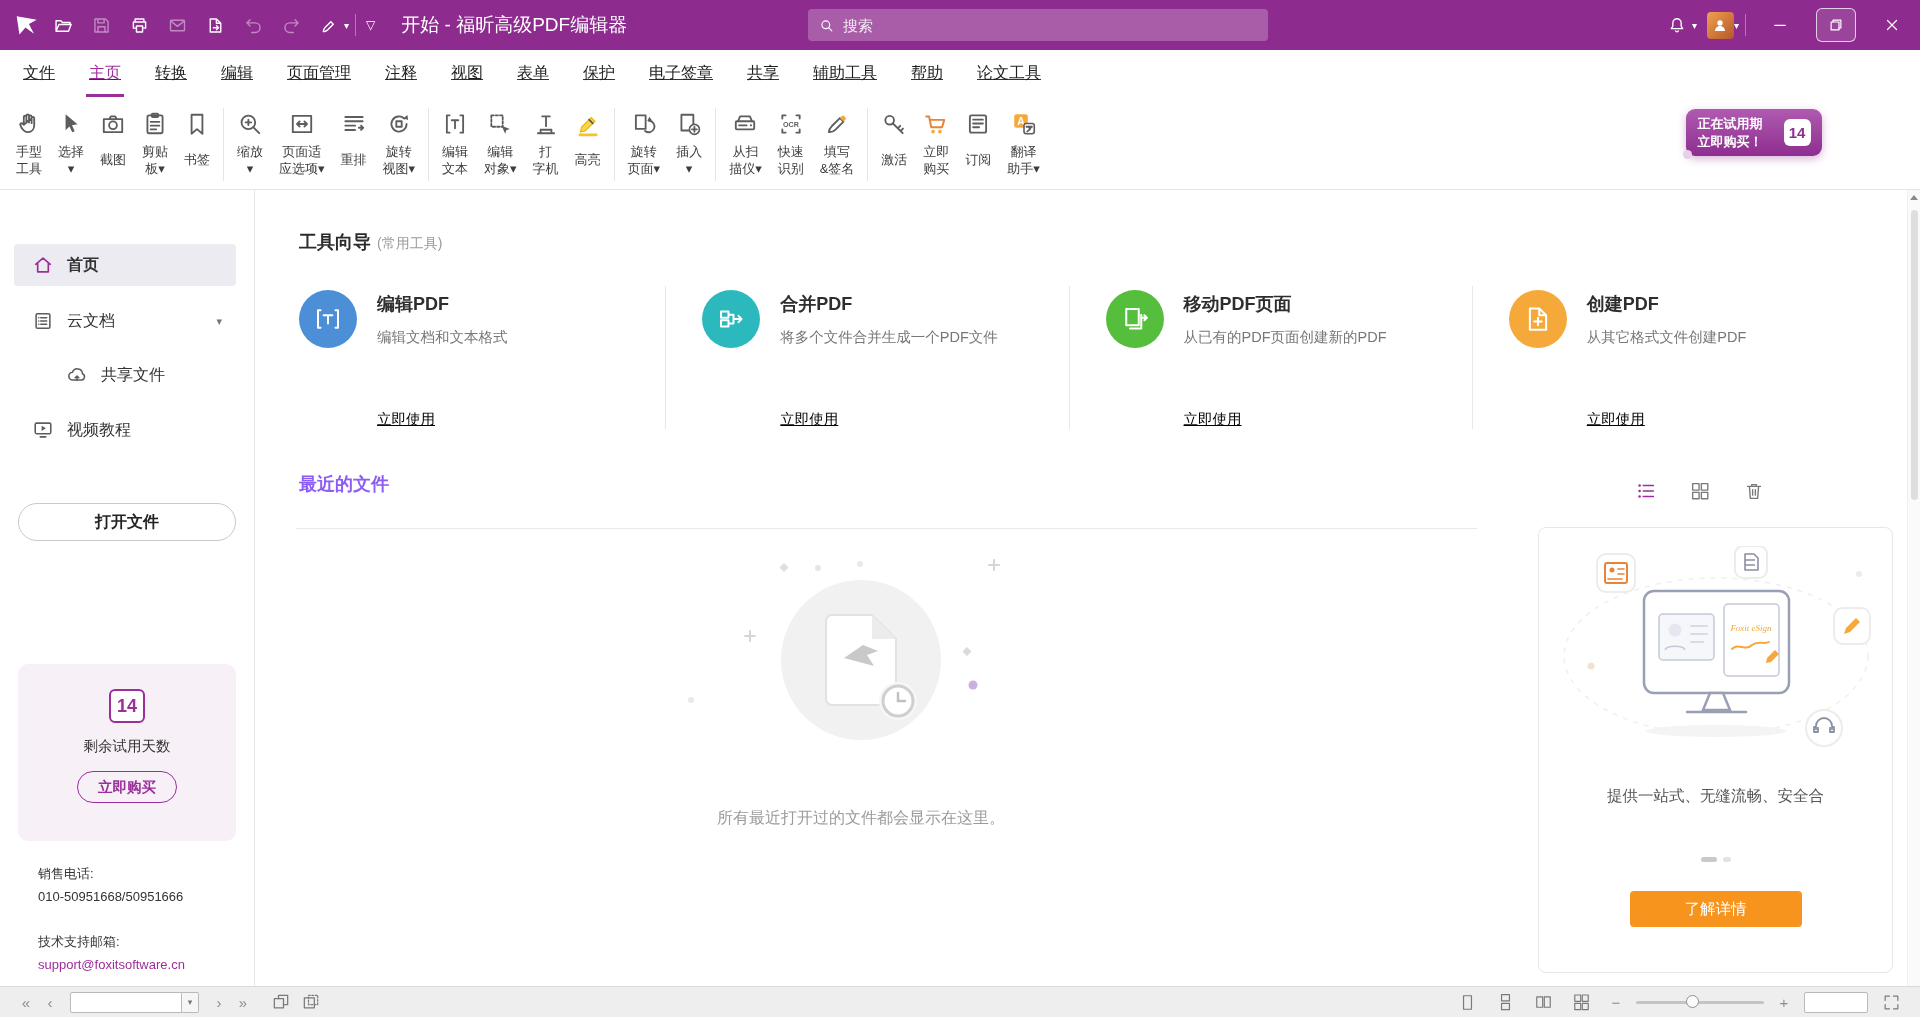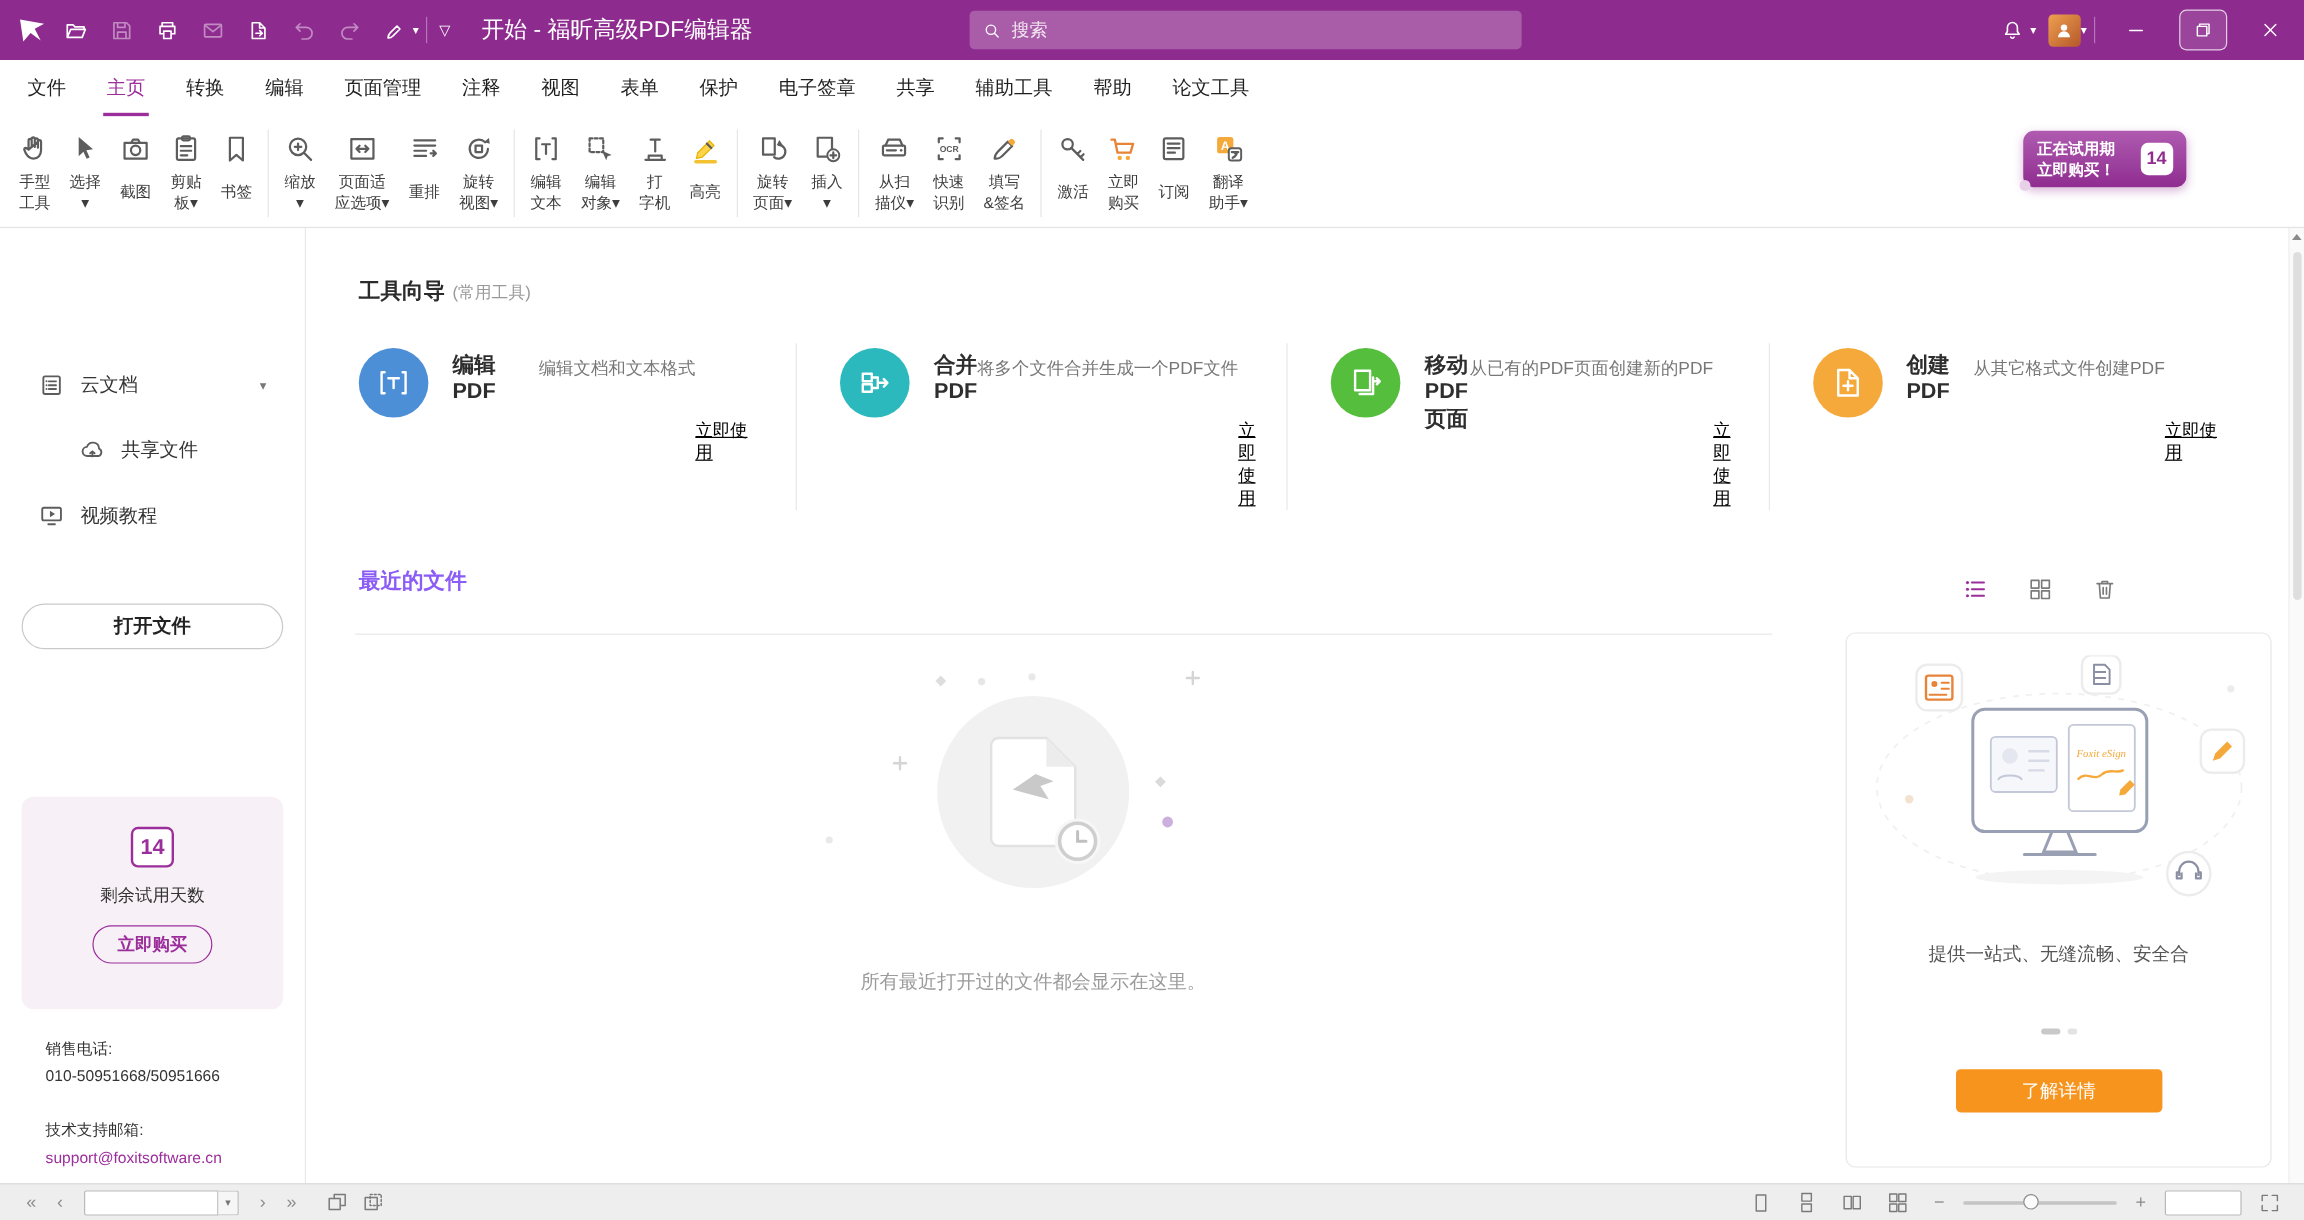--- a/index.html
+++ b/index.html
@@ -33,21 +33,21 @@
   .tb-search { position:absolute; left:808px; top:9px; width:460px; height:32px; background:rgba(255,255,255,.24); border-radius:4px; display:flex; align-items:center; padding:0 10px; }
   .tb-search input { flex:1; background:transparent; border:none; outline:none; color:#fff; font-size:15px; margin-left:8px; font-family:inherit; }
   .tb-search input::placeholder { color:rgba(255,255,255,.85); }
   .tb-right { position:absolute; right:0; top:0; height:50px; display:flex; align-items:center; }
   .avatar { width:27px; height:27px; border-radius:4px; background:linear-gradient(135deg,#f0a04f,#b4572b); display:flex; align-items:center; justify-content:center; }
   .winbtn { width:56px; height:50px; display:flex; align-items:center; justify-content:center; }
   .winbtn.hl { position:relative; }
   .winbtn.hl::before { content:""; position:absolute; left:8px; right:8px; top:8px; bottom:8px; border:1px solid rgba(255,255,255,.75); border-radius:6px; background:rgba(255,255,255,.12); }
 
   
-  .menubar { position:absolute; top:50px; left:0; right:0; height:47px; background:#fff; display:flex; align-items:stretch; padding-left:6px; }
+  .menubar { position:absolute; top:50px; left:0; right:0; height:47px; background:#fff; display:flex; align-items:stretch; padding-left:6px;text-decoration:underline; }
   .mi { padding:0 17px; display:flex; align-items:center; font-size:16px; color:#1f1f1f; position:relative; cursor:default; }
   .mi.active { color:#9C2E9C; }
   .mi.active::after { content:""; position:absolute; left:14px; right:14px; bottom:0; height:3px; background:#9C2E9C; }
 
   
   .ribbon { position:absolute; top:97px; left:0; right:0; height:93px; background:#fff; border-bottom:1px solid #e4e4e4; display:flex; align-items:flex-start; padding:9px 160px 0 8px; }
   .rtool { display:flex; flex-direction:column; align-items:center; padding:2px 8px; border-radius:4px; flex:none; }
   .ric { height:32px; display:flex; align-items:center; justify-content:center; margin-bottom:2px; }
   .rlabel { min-height:36px; display:flex; flex-direction:column; justify-content:center; text-align:center; font-size:13px; color:#3d3d3d; line-height:1.32; white-space:nowrap; }
   .rsep { width:1px; align-self:stretch; background:#e5e5e5; margin:2px 5px 8px 5px; }
@@ -77,21 +77,21 @@
   .contact .mailto { color:#9C2E9C; }
 
   
   .sec-title { position:absolute; top:40px; left:44px; font-size:18px; font-weight:bold; color:#2b2b2b; }
   .sec-sub { font-size:14px; color:#9a9a9a; font-weight:normal; margin-left:6px; }
   .cards { position:absolute; top:96px; left:44px; width:1576px; display:flex; }
   .card { flex:1; display:flex; padding-right:26px; }
   .card + .card { border-left:1px solid #e8e8e8; padding-left:36px; }
   .cicon { width:58px; height:58px; border-radius:50%; flex:none; display:flex; align-items:center; justify-content:center; margin-top:4px; }
   .cicon-0 { background:#4D8FD6; } .cicon-1 { background:#2CB9BE; } .cicon-2 { background:#55BE3C; } .cicon-3 { background:#F5A93B; }
-  .cbody { margin-left:20px; display:flex; flex-direction:row; }
+  .cbody { margin-left:20px; display:flex; flex-direction:column; }
   .ctitle { font-size:18px; font-weight:bold; color:#2e2e2e; margin-top:6px; }
   .cdesc { font-size:14.5px; color:#777; margin-top:12px; white-space:nowrap; }
   .clink { font-size:14.5px; color:#000000; text-decoration:underline; margin-top:63px; align-self:flex-start; cursor:pointer; }
 
   
   .recent-title { position:absolute; top:282px; left:44px; font-size:18px; font-weight:bold; color:#8b5cf6; }
   .view-icons { position:absolute; top:290px; left:1380px; display:flex; gap:32px; align-items:center; }
   .rdivider { position:absolute; top:338px; left:41px; width:1181px; height:1px; background:#e9e9e9; }
   .empty-illu { position:absolute; left:396px; top:350px; }
   .empty-title { position:absolute; top:572px; left:0; width:1212px; text-align:center; font-size:24px; color:#5f5f5f; }
@@ -554,20 +554,26 @@
         <div>正在试用期</div>
         <div>立即购买！</div>
       </div>
       <div class="tb-days">14</div>
     </div>
   </div>
 
   <div class="content">
 
     <div class="sidebar">
+      <div class="sitem active" style="top:54px;">
+        <svg width="22" height="22" viewBox="0 0 24 24">
+            <path class="lnp" d="M4 11.2L12 4.5l8 6.7M6.2 9.8v9.7h11.6V9.8"></path>
+          </svg>
+        <span>首页</span>
+      </div>
       <div class="sitem" style="top:110px;">
         <svg width="22" height="22" viewBox="0 0 24 24">
             <rect class="ln" x="4.5" y="4" width="15" height="16" rx="1.5"></rect>
             <path class="ln" d="M9.5 8.5h6.5M9.5 12h6.5M9.5 15.5h6.5"></path>
             <circle class="fg" cx="7.4" cy="8.5" r=".9"></circle>
             <circle class="fg" cx="7.4" cy="12" r=".9"></circle>
             <circle class="fg" cx="7.4" cy="15.5" r=".9"></circle>
           </svg>
         <span>云文档</span>
         <span class="scaret">▾</span>

